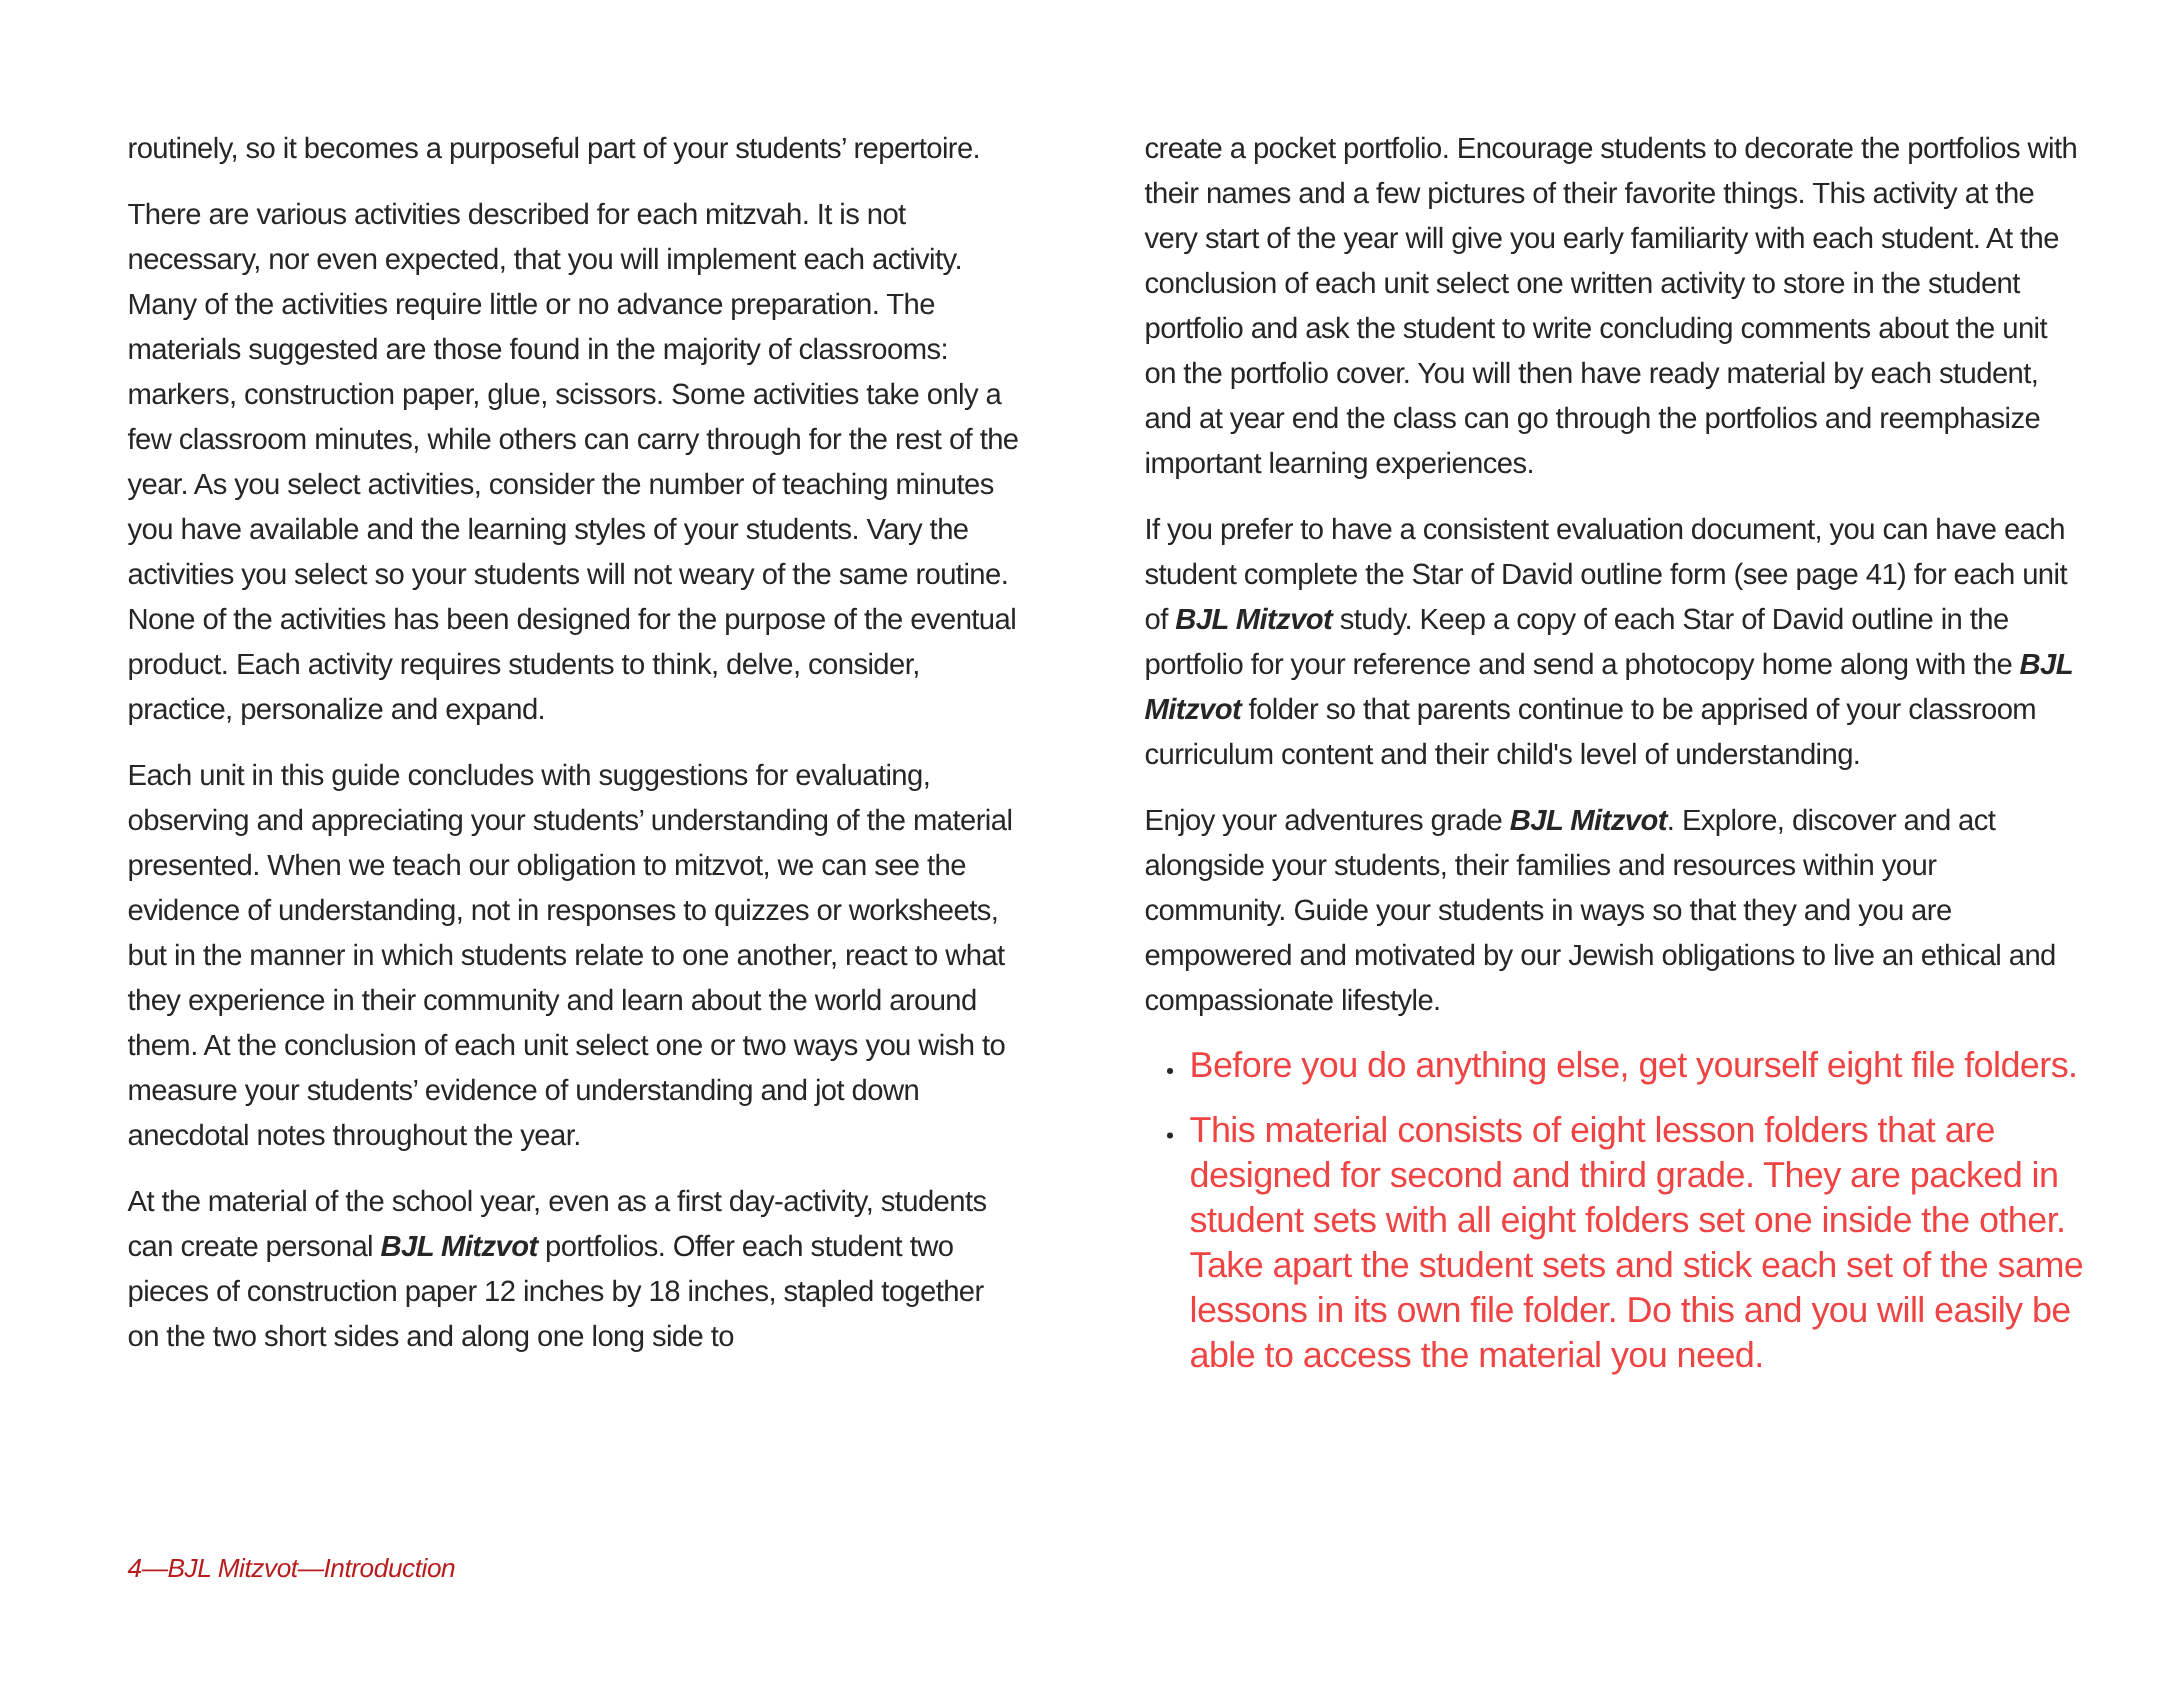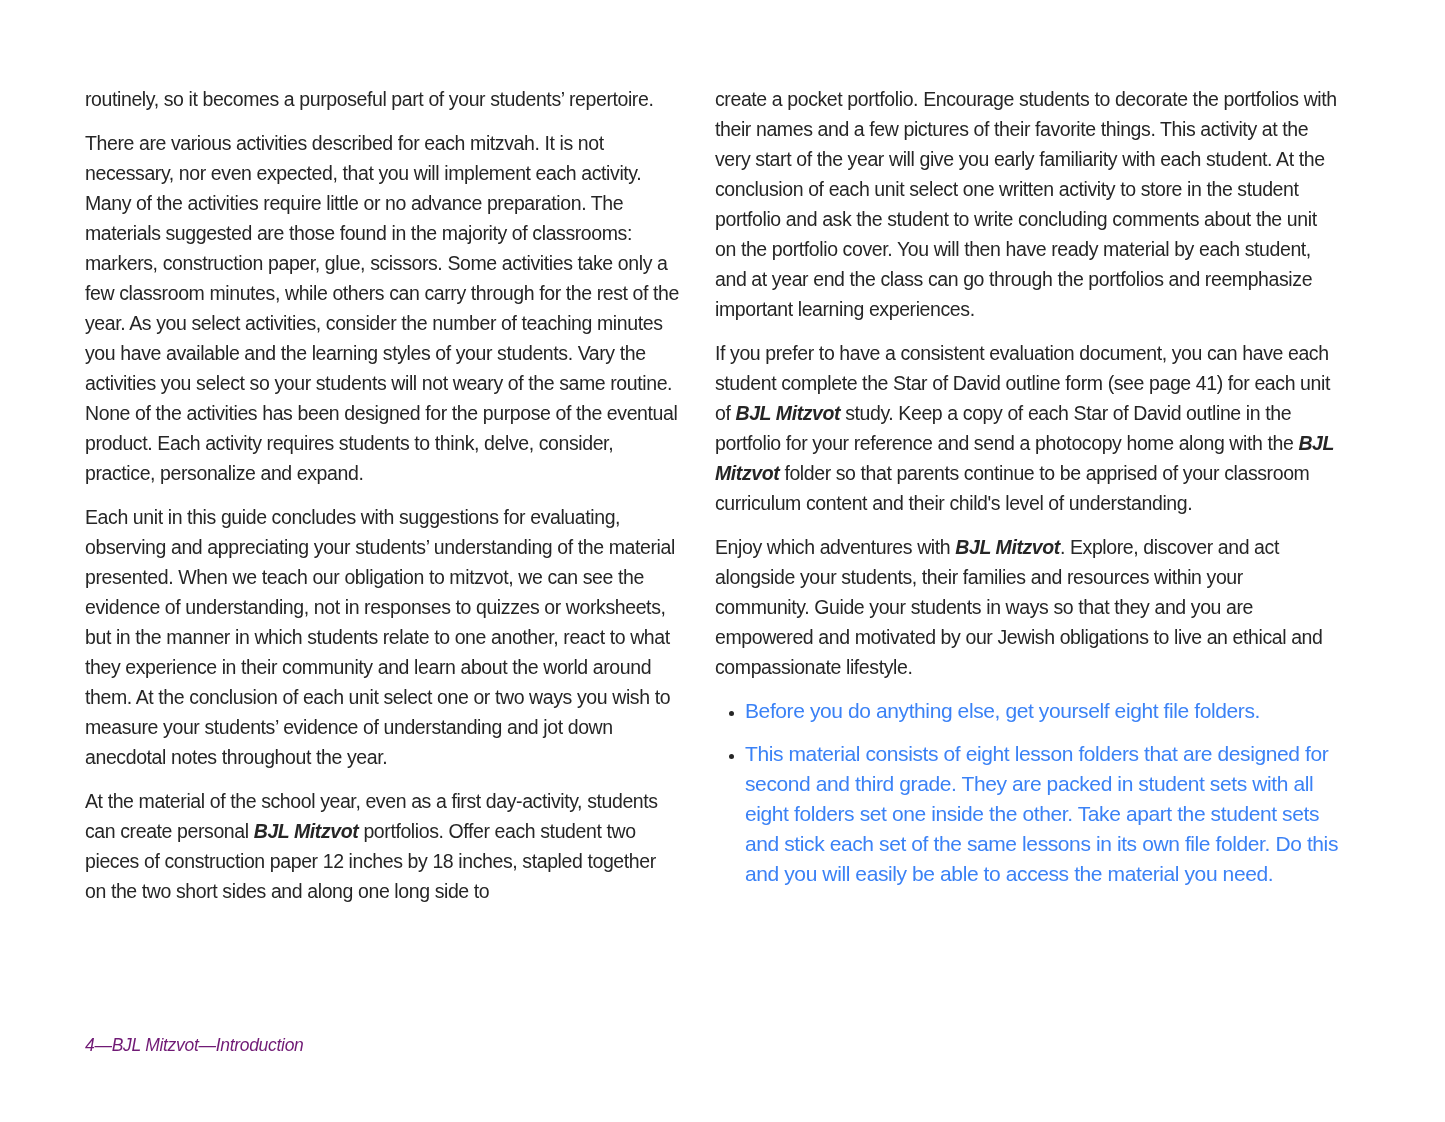--- a/index.html
+++ b/index.html
@@ -20,21 +20,21 @@
     position: absolute;
     top: 84px;
     left: 85px;
     display: flex;
     gap: 34px;
   }
   .col {
     display: block;
   }
   .col-left  { width: 596px; }
-  .col-right { width: 626px; }
+  .col-right { width: 626px; margin-left: 48px; }
   .para {
     margin: 0 0 14px 0;
     font-size: 19.5px;
     line-height: 30px;
     letter-spacing: -0.4px;
     color: #262626;
     text-align: left;
   }
   .italic { font-style: italic; font-weight: bold; }
   .section-heading {
@@ -46,57 +46,57 @@
     color: #151515;
     font-family: "Liberation Sans", sans-serif;
   }
   .bullet-list {
     margin: 0;
     padding: 0 0 0 30px;
     list-style: disc outside;
   }
   .bullet-list li {
     margin: 0 0 13px 0;
-    font-size: 21px;
+    font-size: 24px;
     line-height: 30px;
     letter-spacing: -0.4px;
-    color: #3b82f6;
+    color: #ef4444;
   }
   .bullet-list li::marker {
     font-size: 16px;
     color: #262626;
   }
   .page-footer {
     position: absolute;
     left: 85px;
     top: 1034px;
     font-size: 17.5px;
     line-height: 22px;
     font-style: italic;
     letter-spacing: -0.3px;
-    color: #701a75;
+    color: #b91c1c;
   }
 </style>
 </head>
 <body>
 
 <div class="page">
   <div class="columns">
 
     <div class="col col-left">
       <p class="para"><span>routinely, so it becomes a purposeful part of your students’ repertoire.</span></p>
       <p class="para"><span>There are various activities described for each mitzvah. It is not necessary, nor even expected, that you will implement each activity. Many of the activities require little or no advance preparation. The materials suggested are those found in the majority of classrooms: markers, construction paper, glue, scissors. Some activities take only a few classroom minutes, while others can carry through for the rest of the year. As you select activities, consider the number of teaching minutes you have available and the learning styles of your students. Vary the activities you select so your students will not weary of the same routine. None of the activities has been designed for the purpose of the eventual product. Each activity requires students to think, delve, consider, practice, personalize and expand.</span></p>
       <p class="para"><span>Each unit in this guide concludes with suggestions for evaluating, observing and appreciating your students’ understanding of the material presented. When we teach our obligation to mitzvot, we can see the evidence of understanding, not in responses to quizzes or worksheets, but in the manner in which students relate to one another, react to what they experience in their community and learn about the world around them. At the conclusion of each unit select one or two ways you wish to measure your students’ evidence of understanding and jot down anecdotal notes throughout the year.</span></p>
       <p class="para"><span>At the material of the school year, even as a first day-activity, students can create personal </span><span class="italic">BJL Mitzvot</span><span> portfolios. Offer each student two pieces of construction paper 12 inches by 18 inches, stapled together on the two short sides and along one long side to</span></p>
     </div>
 
     <div class="col col-right">
       <p class="para"><span>create a pocket portfolio. Encourage students to decorate the portfolios with their names and a few pictures of their favorite things. This activity at the very start of the year will give you early familiarity with each student. At the conclusion of each unit select one written activity to store in the student portfolio and ask the student to write concluding comments about the unit on the portfolio cover. You will then have ready material by each student, and at year end the class can go through the portfolios and reemphasize important learning experiences.</span></p>
       <p class="para"><span>If you prefer to have a consistent evaluation document, you can have each student complete the Star of David outline form (see page 41) for each unit of </span><span class="italic">BJL Mitzvot</span><span> study. Keep a copy of each Star of David outline in the portfolio for your reference and send a photocopy home along with the </span><span class="italic">BJL Mitzvot</span><span> folder so that parents continue to be apprised of your classroom curriculum content and their child's level of understanding.</span></p>
-      <p class="para"><span>Enjoy which adventures with </span><span class="italic">BJL Mitzvot</span><span>. Explore, discover and act alongside your students, their families and resources within your community. Guide your students in ways so that they and you are empowered and motivated by our Jewish obligations to live an ethical and compassionate lifestyle.</span></p>
+      <p class="para"><span>Enjoy your adventures grade </span><span class="italic">BJL Mitzvot</span><span>. Explore, discover and act alongside your students, their families and resources within your community. Guide your students in ways so that they and you are empowered and motivated by our Jewish obligations to live an ethical and compassionate lifestyle.</span></p>
 
 
       <ul class="bullet-list">
         <li><span>Before you do anything else, get yourself eight file folders.</span></li>
         <li><span>This material consists of eight lesson folders that are designed for second and third grade. They are packed in student sets with all eight folders set one inside the other. Take apart the student sets and stick each set of the same lessons in its own file folder. Do this and you will easily be able to access the material you need.</span></li>
       </ul>
     </div>
 
   </div>
 

